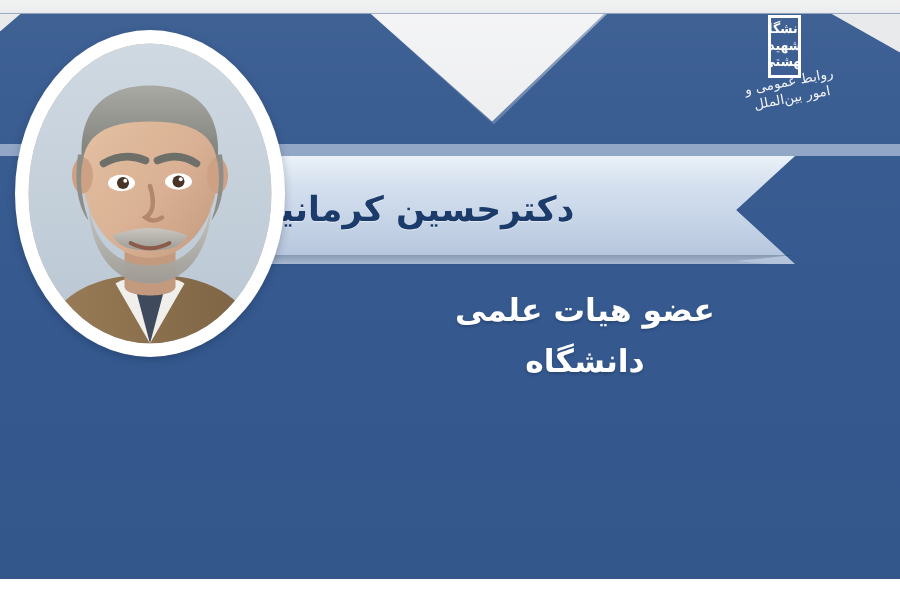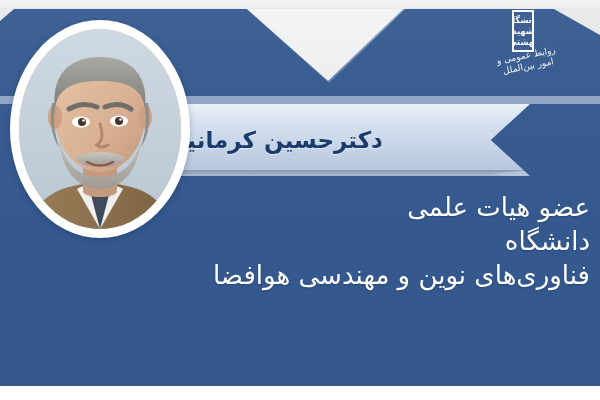--- a/index.html
+++ b/index.html
@@ -195,26 +195,25 @@
   
   .desc {
     position: absolute;
     left: 190px; top: 190px;
     width: 400px;
     text-align: center;
     direction: rtl;
     color: #ffffff;
   }
   .desc-line {
-    font-size: 26px;
-    font-weight: normal;
+    font-size: 21px;
+    font-weight: bold;
     line-height: 34px;
     text-shadow: 0 1px 2px rgba(10,25,50,0.25);
     white-space: nowrap;
-    text-align: right;
   }
 </style>
 </head>
 <body>
 
 <div id="poster">
 
   <div class="top-strip"></div>
   <div class="blue-field"></div>
   <div class="blue-sheen"></div>
@@ -297,16 +296,15 @@
   <div class="logo-block">
     <div class="logo-square">
       <div class="logo-square-inner">دانشگاه شهید بهشتی</div>
     </div>
     <div class="logo-calligraphy">روابط عمومی و امور بین‌الملل</div>
   </div>
 
   <div class="desc">
     <div class="desc-line">عضو هیات علمی</div>
     <div class="desc-line">دانشگاه</div>
-    <div class="desc-line">فناوری‌های نوین و مهندسی هوافضا</div>
   </div>
 
 </div>
 
 </body></html>

